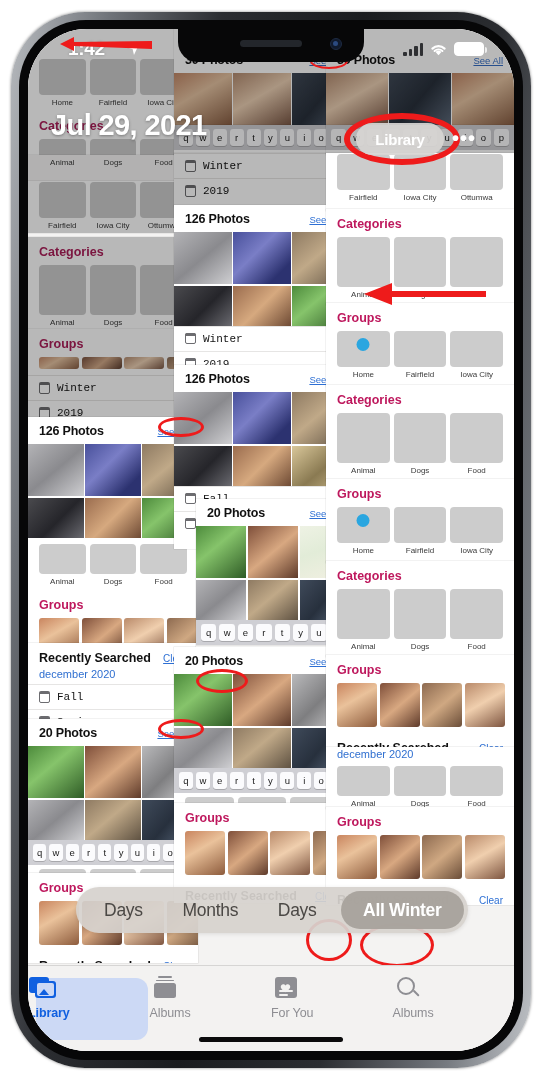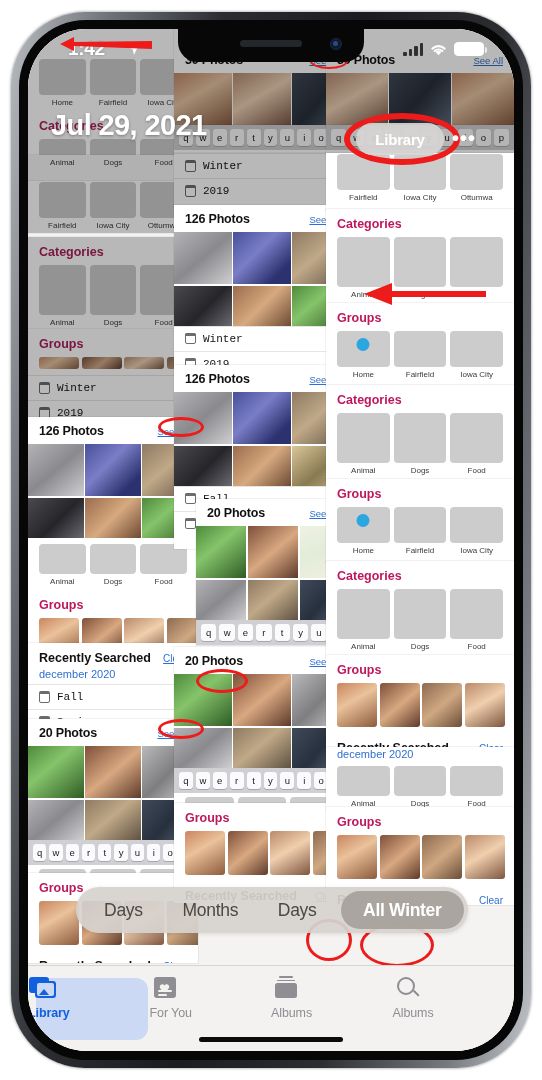--- a/index.html
+++ b/index.html
@@ -917,41 +917,41 @@
     <div class="tabbar">
       <div class="tab sel" style="position:relative;">
         <span class="pill"></span>
         <span class="tabicon ic-library">
           <span class="back"></span>
             <span class="front"></span>
         </span>
         <span class="lbl">Library</span>
       </div>
       <div class="tab">
+        <span class="tabicon ic-albums">
+          <span class="l1"></span>
+            <span class="l2"></span>
+            <span class="box"></span>
+        </span>
+        <span class="lbl">Albums</span>
+      </div>
+      <div class="tab">
         <span class="tabicon ic-foryou">
           <span class="card"></span>
           <span class="heart">
             <svg width="11" height="10" viewBox="0 0 11 10">
                 <path d="M5.5 9.3 C1 6.2 0 4.3 1.3 2.3 C2.4 .6 4.5 .9 5.5 2.4 C6.5 .9 8.6 .6 9.7 2.3 C11 4.3 10 6.2 5.5 9.3 Z" fill="#f3f2f1"></path>
               </svg>
           </span>
           <span class="l1"></span>
             <span class="l2"></span>
         </span>
         <span class="lbl">For You</span>
       </div>
       <div class="tab">
-        <span class="tabicon ic-albums">
-          <span class="l1"></span>
-            <span class="l2"></span>
-            <span class="box"></span>
-        </span>
-        <span class="lbl">Albums</span>
-      </div>
-      <div class="tab">
         <span class="tabicon ic-search">
           <span class="circ"></span>
             <span class="hdl"></span>
         </span>
         <span class="lbl">Albums</span>
       </div>
     </div>
 
     <div class="home-ind"></div>
   </div>

